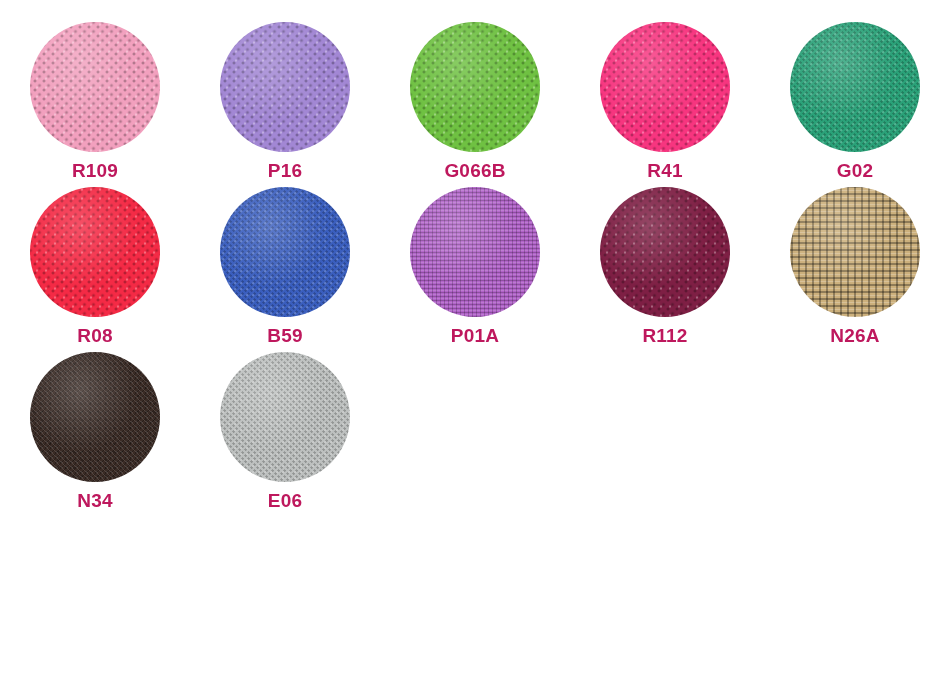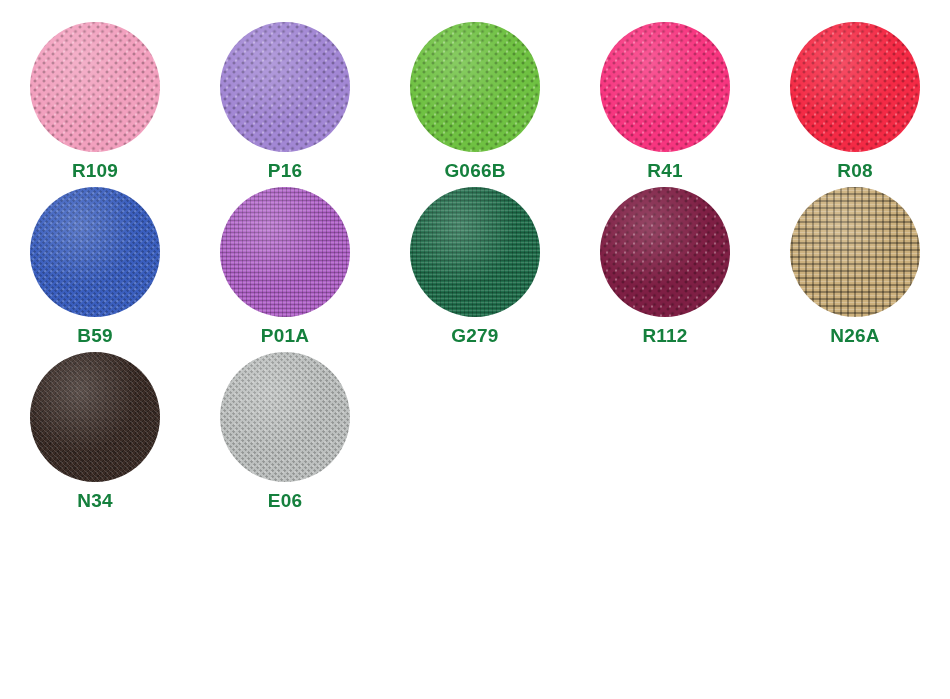--- a/index.html
+++ b/index.html
@@ -115,21 +115,21 @@
     background:
       radial-gradient(ellipse 72% 78% at 38% 30%, rgba(255,255,255,0.18) 0%, rgba(255,255,255,0) 62%),
       radial-gradient(ellipse 100% 100% at 50% 50%, rgba(0,0,0,0) 72%, rgba(0,0,0,0.055) 100%);
     pointer-events: none;
   }
   .swatch-label {
     margin-top: 9px;
     font-family: "Liberation Sans", sans-serif;
     font-size: 19px;
     font-weight: bold;
-    color: #15803d;
+    color: #be185d;
     letter-spacing: 0.2px;
     text-align: center;
     line-height: 1;
     white-space: nowrap;
   }
 </style>
 </head>
 <body>
 
 <div id="swatch-chart">
@@ -165,20 +165,29 @@
         <div class="swatch-disc-wrap">
           <div class="swatch-disc" style="background-color: rgb(247, 53, 127);">
             <div class="tex tex-dot"></div>
             <div class="disc-shade"></div>
           </div>
         </div>
         <div class="swatch-label">R41</div>
       </div>
       <div class="swatch-cell">
         <div class="swatch-disc-wrap">
+          <div class="swatch-disc" style="background-color: rgb(42, 161, 120);">
+            <div class="tex tex-fine"></div>
+            <div class="disc-shade"></div>
+          </div>
+        </div>
+        <div class="swatch-label">G02</div>
+      </div>
+      <div class="swatch-cell">
+        <div class="swatch-disc-wrap">
           <div class="swatch-disc" style="background-color: rgb(244, 42, 69);">
             <div class="tex tex-dot"></div>
             <div class="disc-shade"></div>
           </div>
         </div>
         <div class="swatch-label">R08</div>
       </div>
       <div class="swatch-cell">
         <div class="swatch-disc-wrap">
           <div class="swatch-disc" style="background-color: rgb(58, 94, 190);">
@@ -189,29 +198,20 @@
         <div class="swatch-label">B59</div>
       </div>
       <div class="swatch-cell">
         <div class="swatch-disc-wrap">
           <div class="swatch-disc" style="background-color: rgb(177, 99, 201);">
             <div class="tex tex-hatch"></div>
             <div class="disc-shade"></div>
           </div>
         </div>
         <div class="swatch-label">P01A</div>
-      </div>
-      <div class="swatch-cell">
-        <div class="swatch-disc-wrap">
-          <div class="swatch-disc" style="background-color: rgb(33, 111, 76);">
-            <div class="tex tex-hatch"></div>
-            <div class="disc-shade"></div>
-          </div>
-        </div>
-        <div class="swatch-label">G279</div>
       </div>
       <div class="swatch-cell">
         <div class="swatch-disc-wrap">
           <div class="swatch-disc" style="background-color: rgb(126, 31, 68);">
             <div class="tex tex-dot"></div>
             <div class="disc-shade"></div>
           </div>
         </div>
         <div class="swatch-label">R112</div>
       </div>

